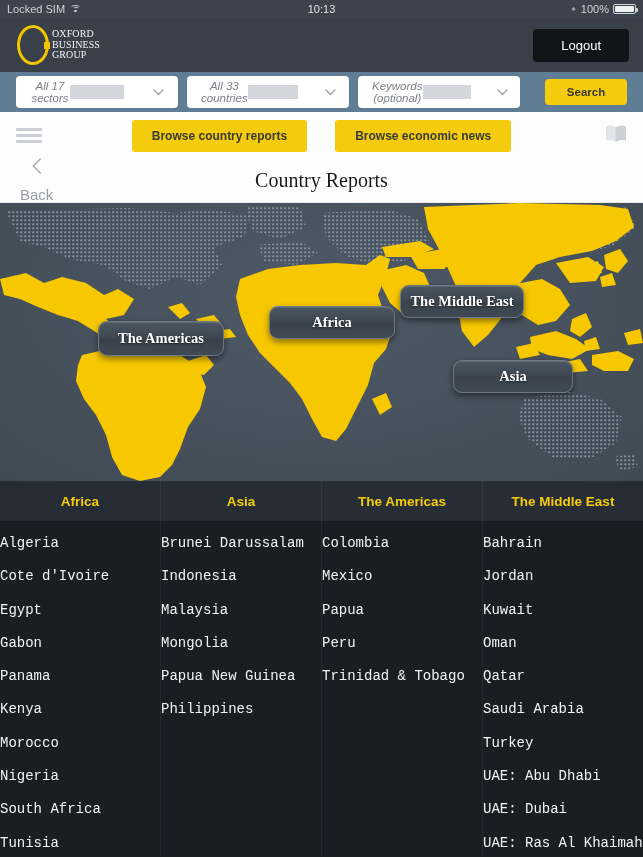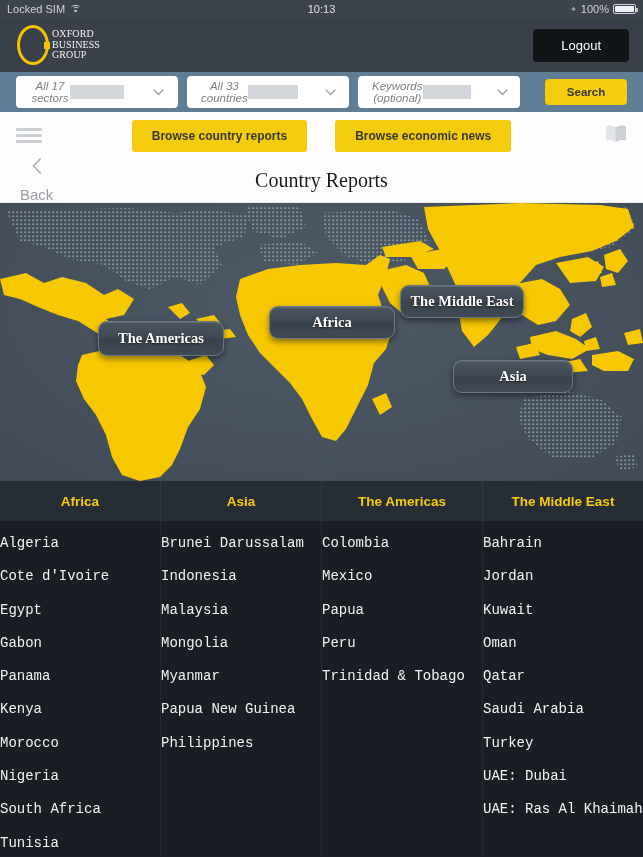--- a/index.html
+++ b/index.html
@@ -357,37 +357,37 @@
         <div class="country">Morocco</div>
         <div class="country">Nigeria</div>
         <div class="country">South Africa</div>
         <div class="country">Tunisia</div>
       </div>
       <div class="col">
         <div class="country">Brunei Darussalam</div>
         <div class="country">Indonesia</div>
         <div class="country">Malaysia</div>
         <div class="country">Mongolia</div>
-        <div class="country">Myanmar</div>
         <div class="country">Papua New Guinea</div>
         <div class="country">Philippines</div>
       </div>
       <div class="col">
         <div class="country">Colombia</div>
         <div class="country">Mexico</div>
         <div class="country">Papua</div>
         <div class="country">Peru</div>
         <div class="country">Trinidad &amp; Tobago</div>
       </div>
       <div class="col">
         <div class="country">Bahrain</div>
         <div class="country">Jordan</div>
         <div class="country">Kuwait</div>
         <div class="country">Oman</div>
         <div class="country">Qatar</div>
         <div class="country">Saudi Arabia</div>
         <div class="country">Turkey</div>
+        <div class="country">UAE: Abu Dhabi</div>
         <div class="country">UAE: Dubai</div>
         <div class="country">UAE: Ras Al Khaimah</div>
       </div>
     </div>
 
 </div>
 
 </body></html>

